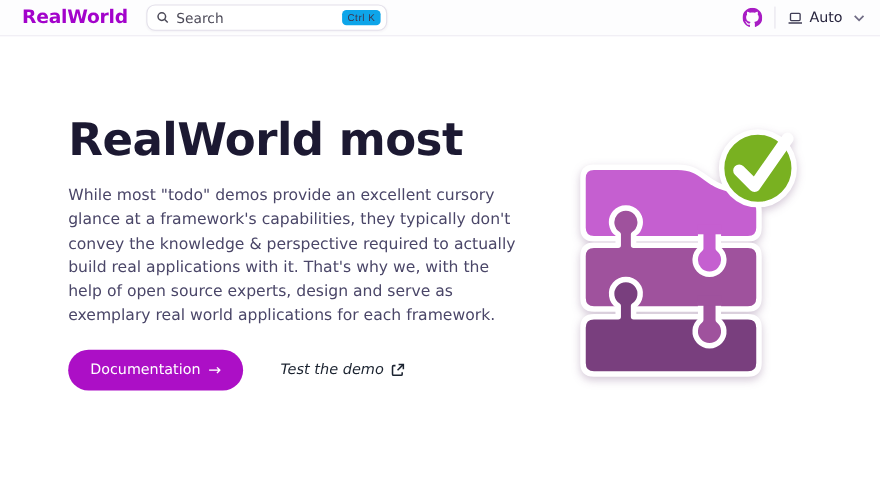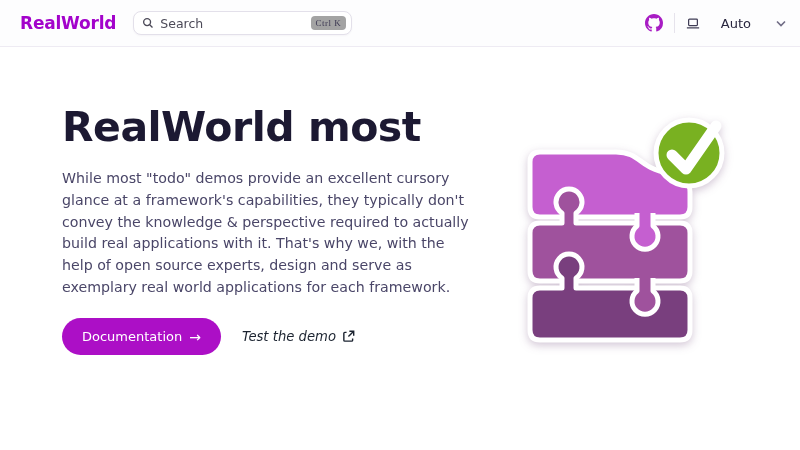--- a/index.html
+++ b/index.html
@@ -1,43 +1,43 @@
 <!DOCTYPE html>
 <html><head>
 <meta charset="utf-8">
 <style>
   * { margin:0; padding:0; box-sizing:border-box; }
   html,body { width:800px; height:450px; background:#fff; overflow:hidden;
               font-family:"DejaVu Sans","Liberation Sans",sans-serif; }
 
   
-  .navbar { position:absolute; left:0; top:0; width:800px; height:47px;
+  .navbar { position:absolute; left:0; top:0; width:800px; height:33px;
             background:#fdfdfe; border-bottom:1px solid #eeebf3;
             display:flex; align-items:center; padding:0 14px 0 20px; }
   .logo { font-size:17px; font-weight:800; color:#a303cb; letter-spacing:-0.2px; cursor:pointer; }
   .searchbox { margin-left:17px; width:219px; height:24px; background:#fff;
                border:1px solid #e3e0ea; border-radius:8px; display:flex; align-items:center;
                padding:0 5px 0 8px; box-shadow:0 1px 2px rgba(40,30,70,.04); cursor:text;justify-content:space-between; }
   .searchbox .mag { display:flex; margin-right:6px; }
   .search-ph { font-size:12.5px; color:#4c4a58; flex:1; }
-  .kbd { background:#a3a3a3; border-radius:4px; padding:2px 5px;
-         font-family:Liberation Serif, serif;
+  .kbd { background:#0ea5e9; border-radius:4px; padding:2px 5px;
+         font-family:Liberation Sans, sans-serif;
          font-size:9px; color:#3c3852; letter-spacing:0.5px; }
   .nav-right { margin-left:auto; display:flex; align-items:center; }
   .gh-link { display:flex; cursor:pointer; }
   .nav-divider { width:1px; height:20px; background:#e6e3ec; margin:0 11px; }
-  .theme-toggle { display:flex; align-items:center; gap:21px; cursor:pointer; }
+  .theme-toggle { display:flex; align-items:center; gap:6px; cursor:pointer; }
   .theme-label { font-size:13px; color:#29263f; }
 
   
   .hero-title { position:absolute; left:62px; top:103px; font-size:41px; font-weight:800;
                 color:#1c1932; letter-spacing:-0.5px; }
   .hero-desc { position:absolute; left:62px; top:168px; width:412px;
                font-size:14.2px; line-height:21.8px; color:#4a4668; }
-  .cta-row { position:absolute; left:62px; top:318px; display:flex; align-items:center; gap:21px; }
+  .cta-row { position:absolute; left:62px; top:318px; display:flex; align-items:center; gap:34px; }
   .btn-primary { display:flex; align-items:center; gap:7px; background:#ac0fc6; color:#fff;
                  border:none; border-radius:19px; height:37px; padding:0 20px;
                  font-size:13px; font-weight:500; font-family:inherit; cursor:pointer; }
   .btn-primary .arrow { font-size:14px; line-height:1; }
   .link-secondary { display:flex; align-items:center; gap:6px; font-size:13.2px; font-weight:500;
                     color:#1b2330; cursor:pointer; text-decoration:none;font-style:italic; }
 
   
   .illustration { position:absolute; left:518px; top:116px; }
   .illustration svg { filter:drop-shadow(0 3px 4px rgba(80,30,90,.25)); }

